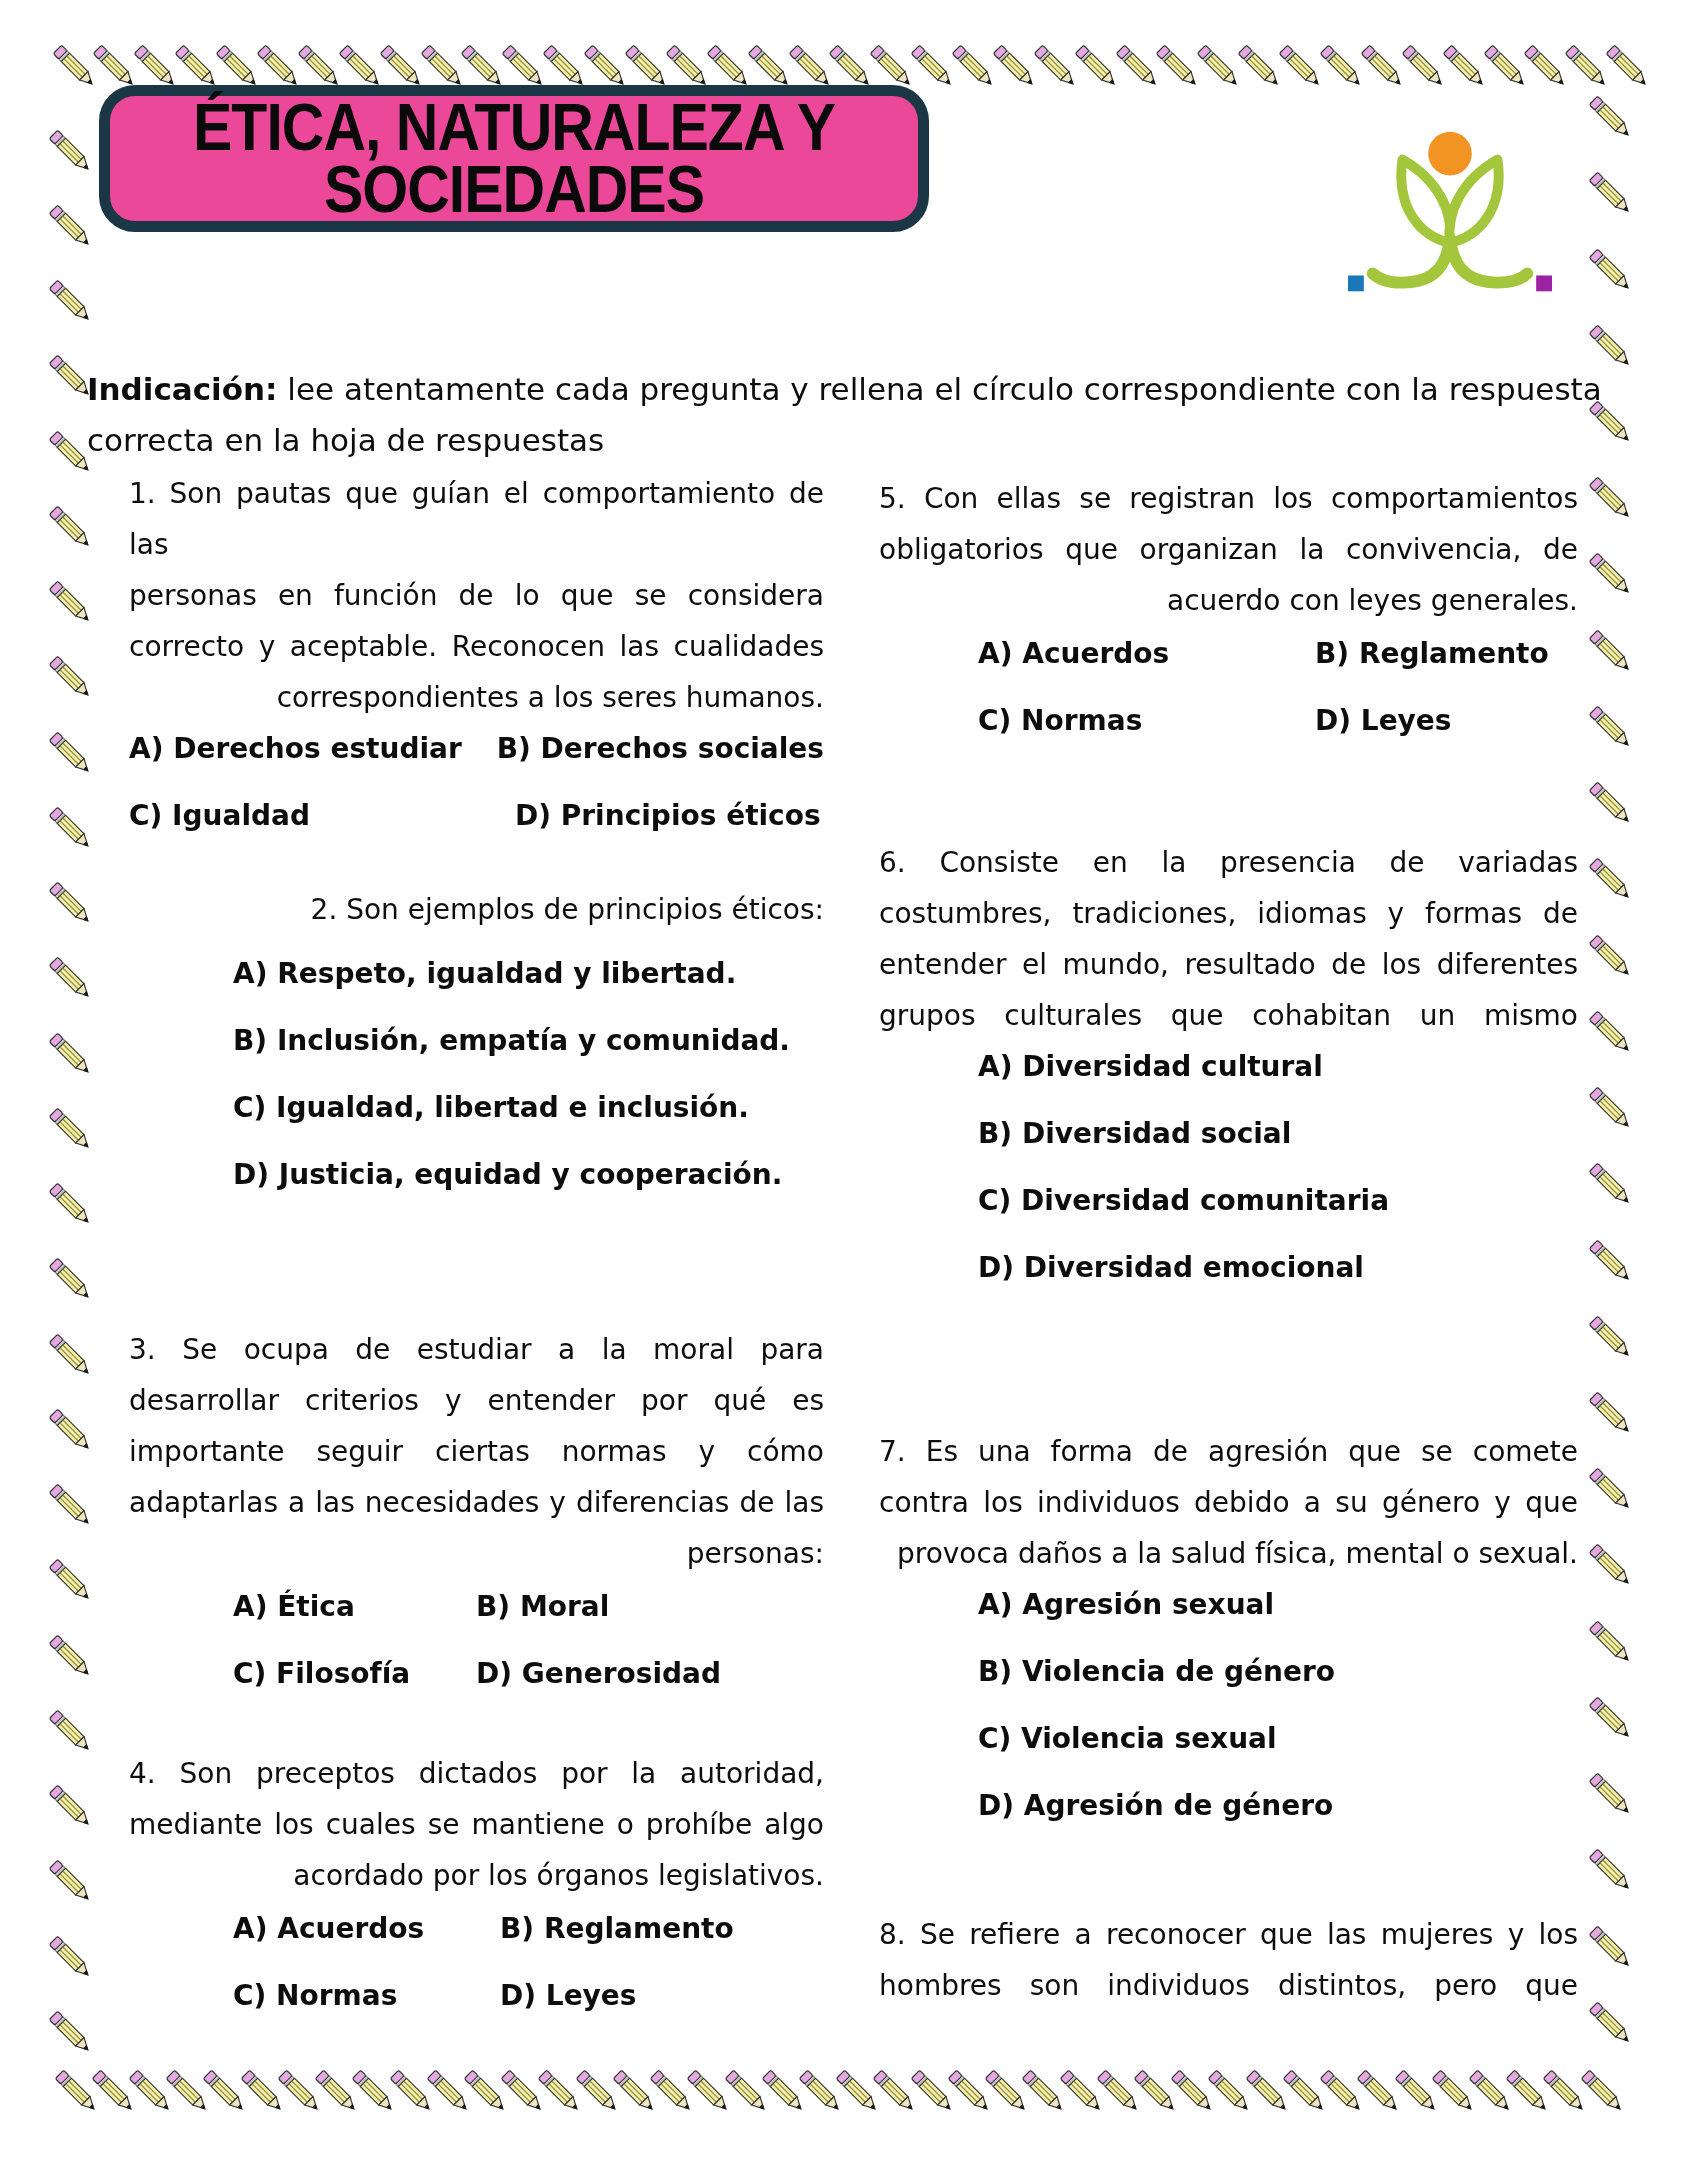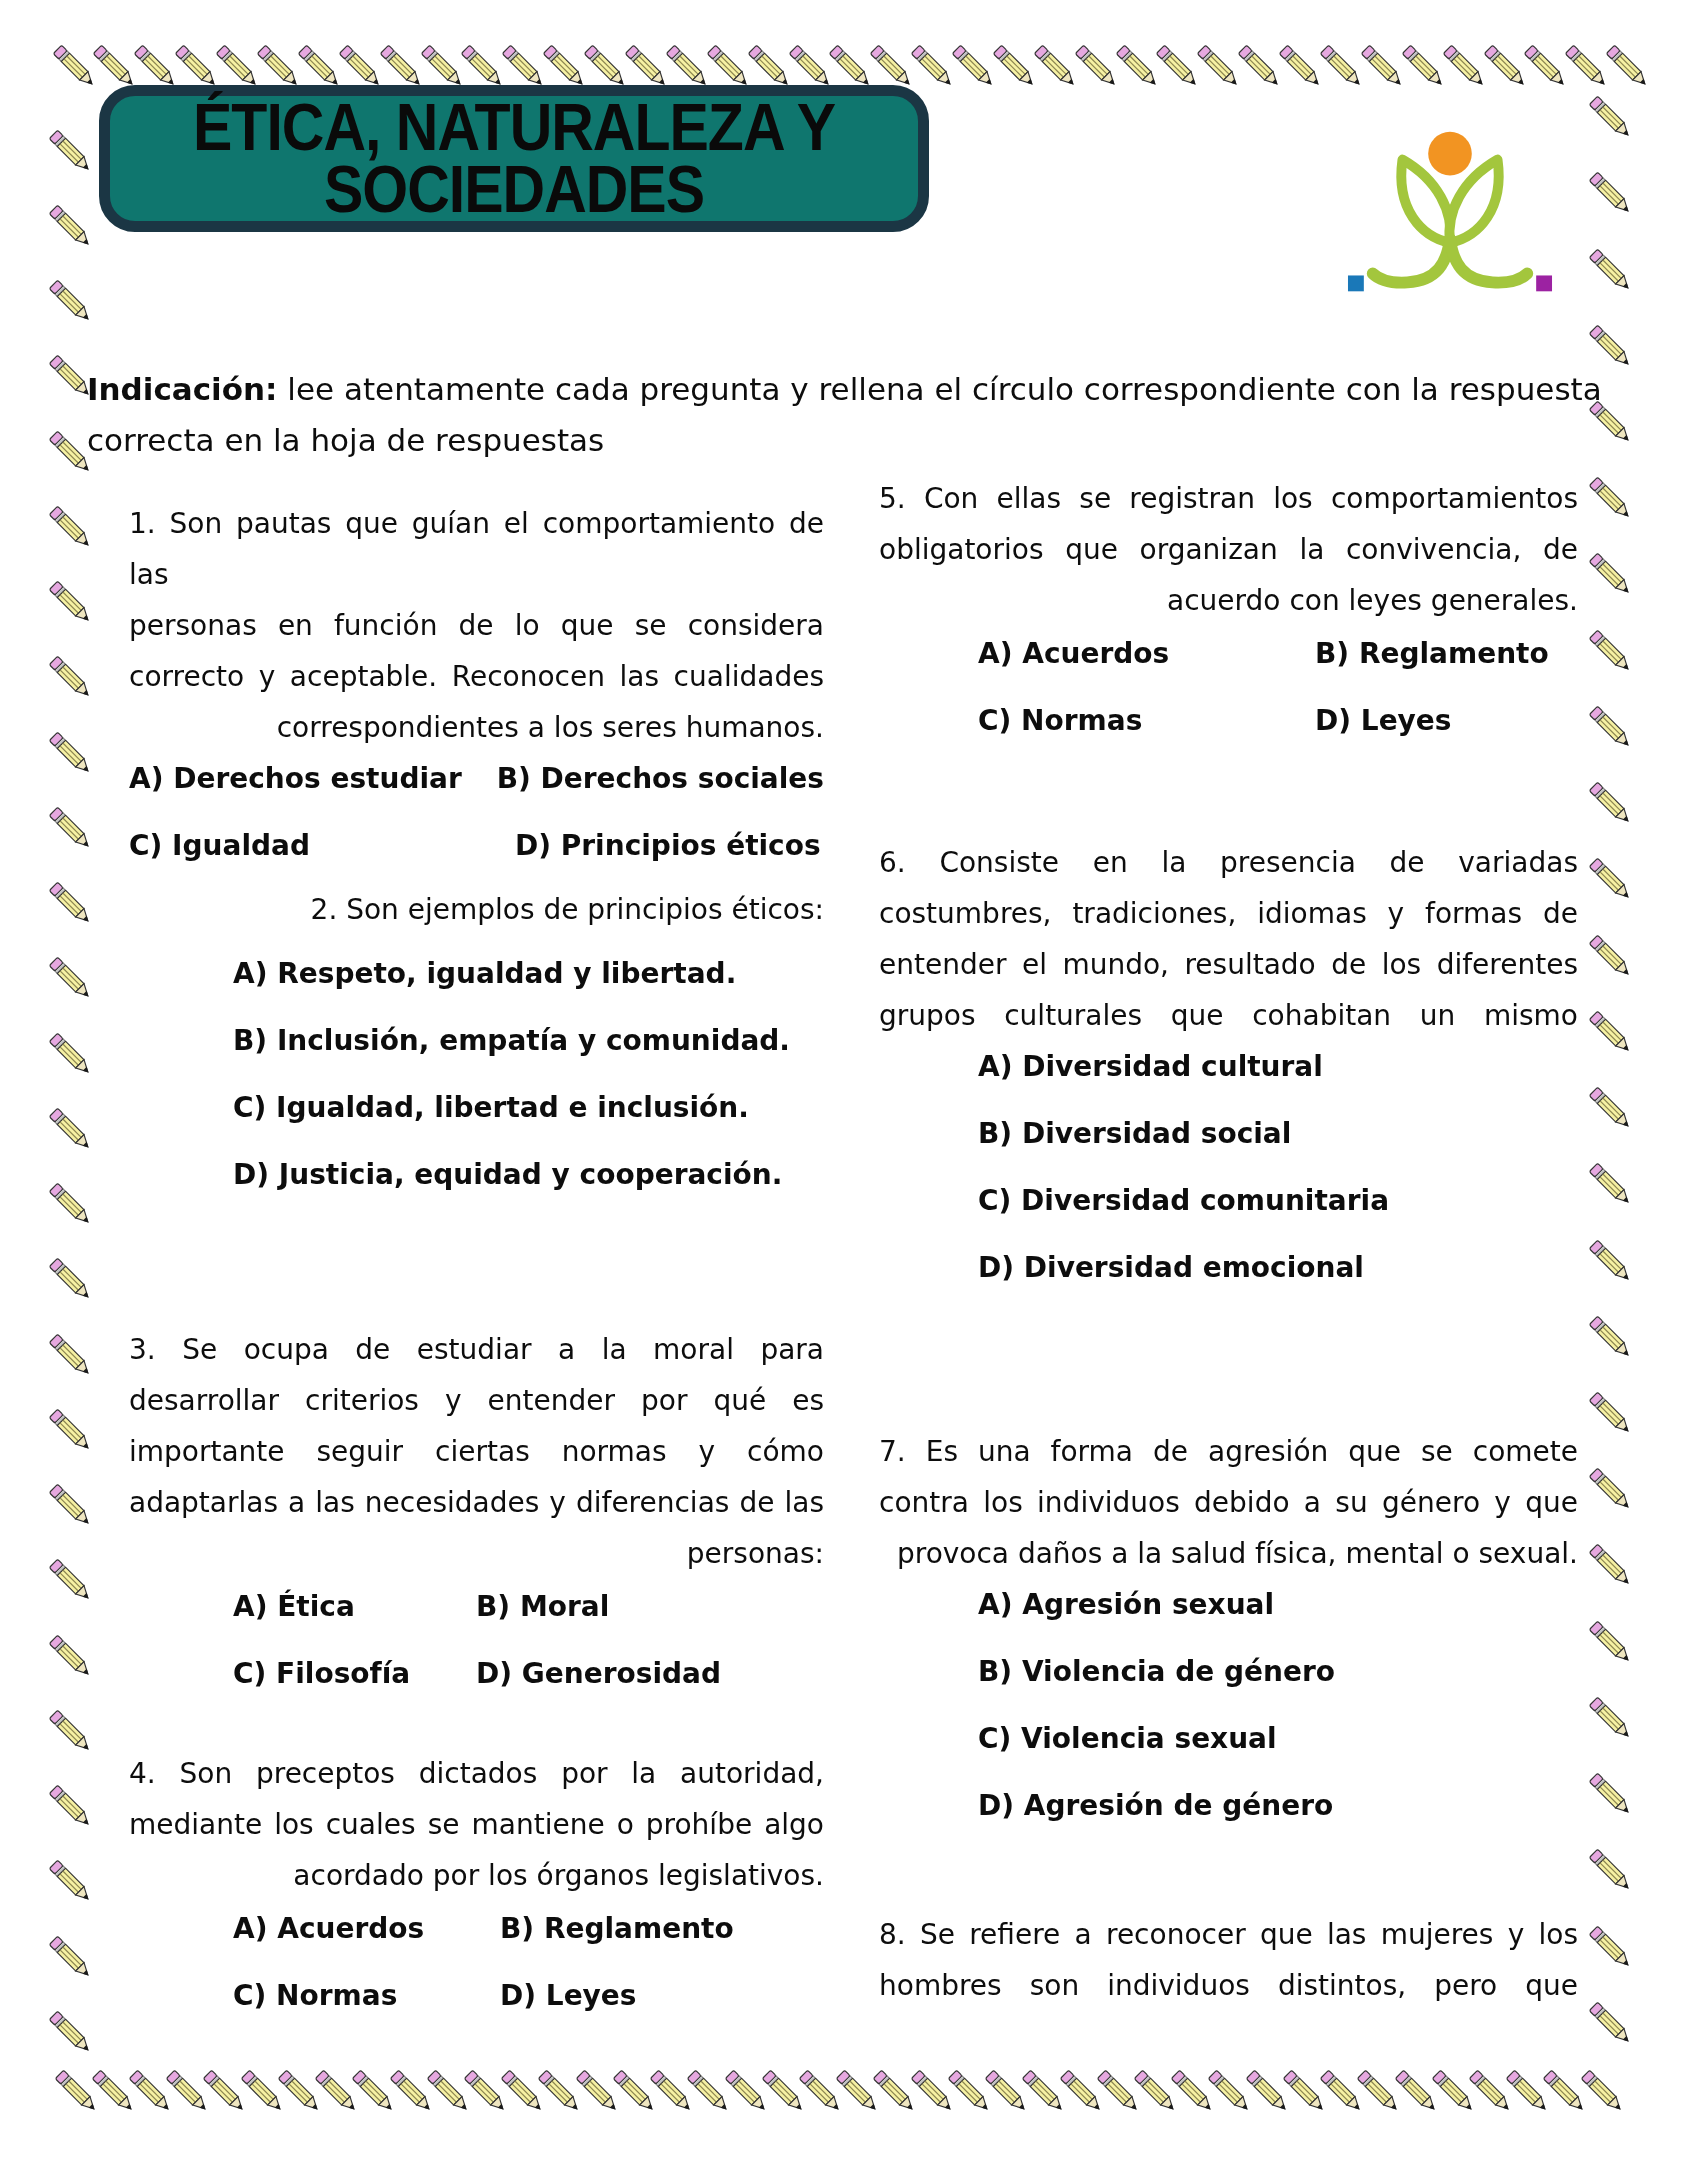--- a/index.html
+++ b/index.html
@@ -4,21 +4,21 @@
 <style>
   html,body{margin:0;padding:0;}
   body{
     width:1683px;height:2178px;position:relative;background:#ffffff;
     font-family:"DejaVu Sans",sans-serif;color:#0d0d0d;overflow:hidden;
   }
   .pencil{position:absolute;width:55px;height:55px;pointer-events:none;}
   
   .title-box{
     position:absolute;left:99px;top:85px;width:830px;height:147px;
-    background:#0f766e;border:11px solid #1b3644;border-radius:36px;
+    background:#ec4899;border:11px solid #1b3644;border-radius:36px;
     box-sizing:border-box;display:flex;flex-direction:column;
     align-items:center;justify-content:center;
   }
   .title-line{
     font-family:"Liberation Sans",sans-serif;font-weight:900;
     font-size:59px;line-height:62px;letter-spacing:-1px;color:#0a0a0a;
     transform:scaleY(1.12);white-space:nowrap;
   }
   .logo-wrap{position:absolute;left:1346px;top:125px;width:208px;height:190px;}
   
@@ -478,21 +478,21 @@
     <rect x="192" y="151" width="16" height="16" fill="#9c22a2"></rect>
   </svg>
 </div>
 
 <div class="instruction">
   <div><b>Indicación:</b><span> lee atentamente cada pregunta y rellena el círculo correspondiente con la respuesta</span></div>
   <div>correcta en la hoja de respuestas</div>
 </div>
 
 <div id="questions-root">
-    <div class="question colL" style="top: 498px;">
+    <div class="question colL" style="top: 468px;">
       <div class="qtext">
         <div class="jline">1. Son pautas que guían el comportamiento de las</div>
         <div class="jline">personas en función de lo que se considera</div>
         <div class="jline">correcto y aceptable.  Reconocen las cualidades</div>
         <div class="lline">correspondientes a los seres humanos.</div>
       </div>
       <div class="opts" style="margin-top: 0px; padding-left: 0px;">
         <div class="opt-row first">
           <div class="opt" style="width: 386px;">A) Derechos estudiar</div>
           <div class="opt">B) Derechos sociales</div>

